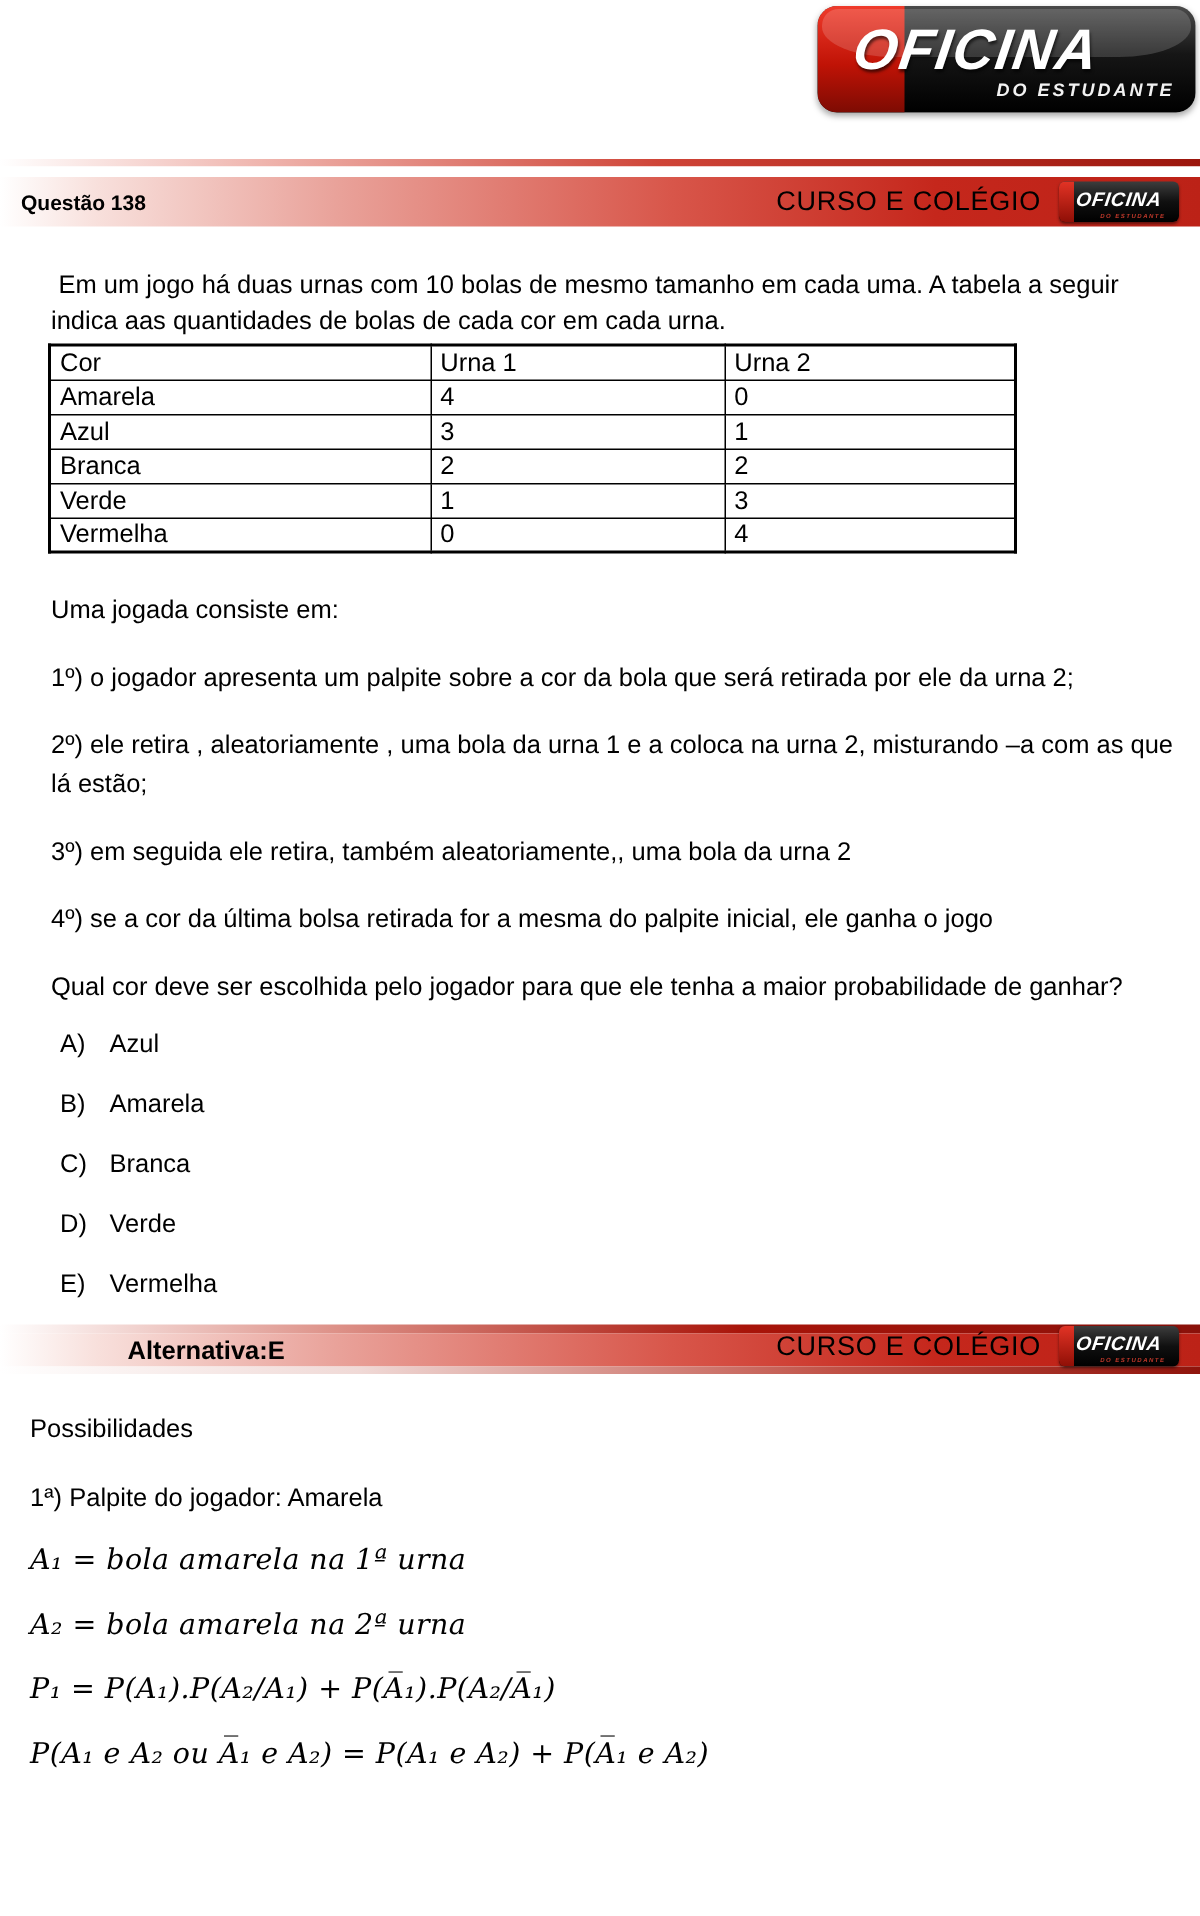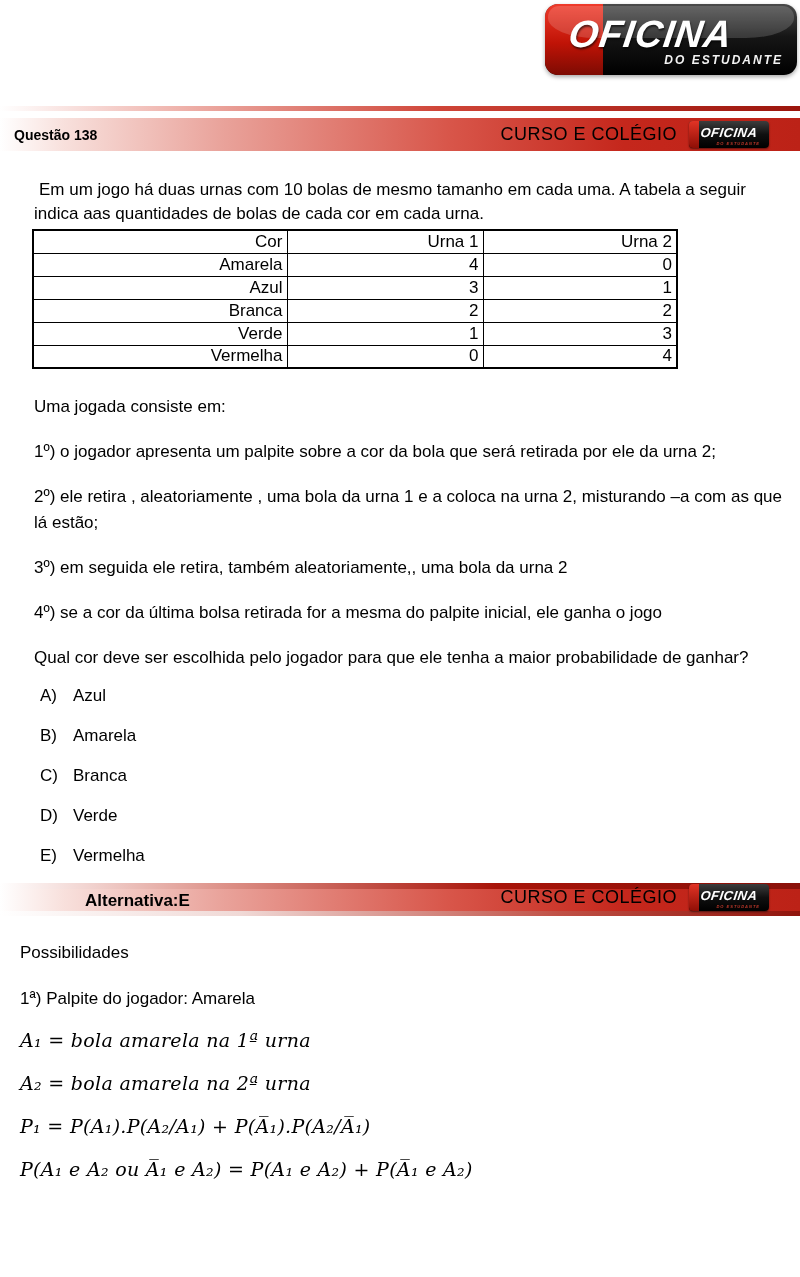--- a/index.html
+++ b/index.html
@@ -42,21 +42,21 @@
   .rule-top {
     height:5px;
     background:linear-gradient(to right,#ffffff 0%,#efb4ad 22%,#cf4437 55%,#9b150c 100%);
   }
   .gap7 { height:7px; background:#fff; }
   .bar {
     height:33px; display:flex; align-items:center;
     background:linear-gradient(to right,#ffffff 0%,#f8e0dc 8%,#e9a29a 28%,#d8564a 56%,#c5271c 78%,#bc2217 100%);
   }
   .bar-title { font-weight:bold; font-size:14px; margin-left:14px; }
-  .bar-right { margin-left:auto; display:flex; align-items:center; gap:12px; margin-right:31px; }
+  .bar-right { margin-left:auto; display:flex; align-items:center; gap:12px; margin-right:14px; }
   .bar-brand { font-size:18px; letter-spacing:.5px; }
 
   .mini-logo {
     position:relative; width:80px; height:27px; border-radius:4px; overflow:hidden;
     background:linear-gradient(180deg,#3d3d3d 0%,#101010 50%,#000 100%);
     box-shadow:0 1px 2px rgba(0,0,0,.5);
     flex:0 0 auto;
   }
   .mini-red { position:absolute; left:0; top:0; width:10px; height:100%;
     background:linear-gradient(180deg,#e23325,#8f0f06); }
@@ -81,21 +81,21 @@
     background:linear-gradient(to right,#ffffff 0%,#f0d9d6 30%,#c05045 70%,#8f140c 100%);
   }
 
   
   .content { padding:0 10px; font-size:17px;margin-left:24px; }
   .intro { margin:27px 0 0 0; line-height:24px; text-indent:5px; }
 
   table.color-table { border-collapse:collapse; margin:3px 0 0 -2px; border:2px solid #000; }
   .color-table th, .color-table td {
     border:1.5px solid #000; height:23px; padding:0 4px 0 6px;
-    font-weight:normal; text-align:right; font-size:17px; vertical-align:middle;
+    font-weight:normal; text-align:left; font-size:17px; vertical-align:middle;
   }
   .col-cor  { width:254px; }
   .col-u1   { width:196px; }
   .col-u2   { width:194px; }
 
   .play   { margin:25px 0 19px 0; line-height:26px; }
   .step   { margin:0 0 19px 0; line-height:26px; }
   .prompt { margin:4px 0 12px 0; line-height:26px; }
 
   .options { padding-left:6px; }

